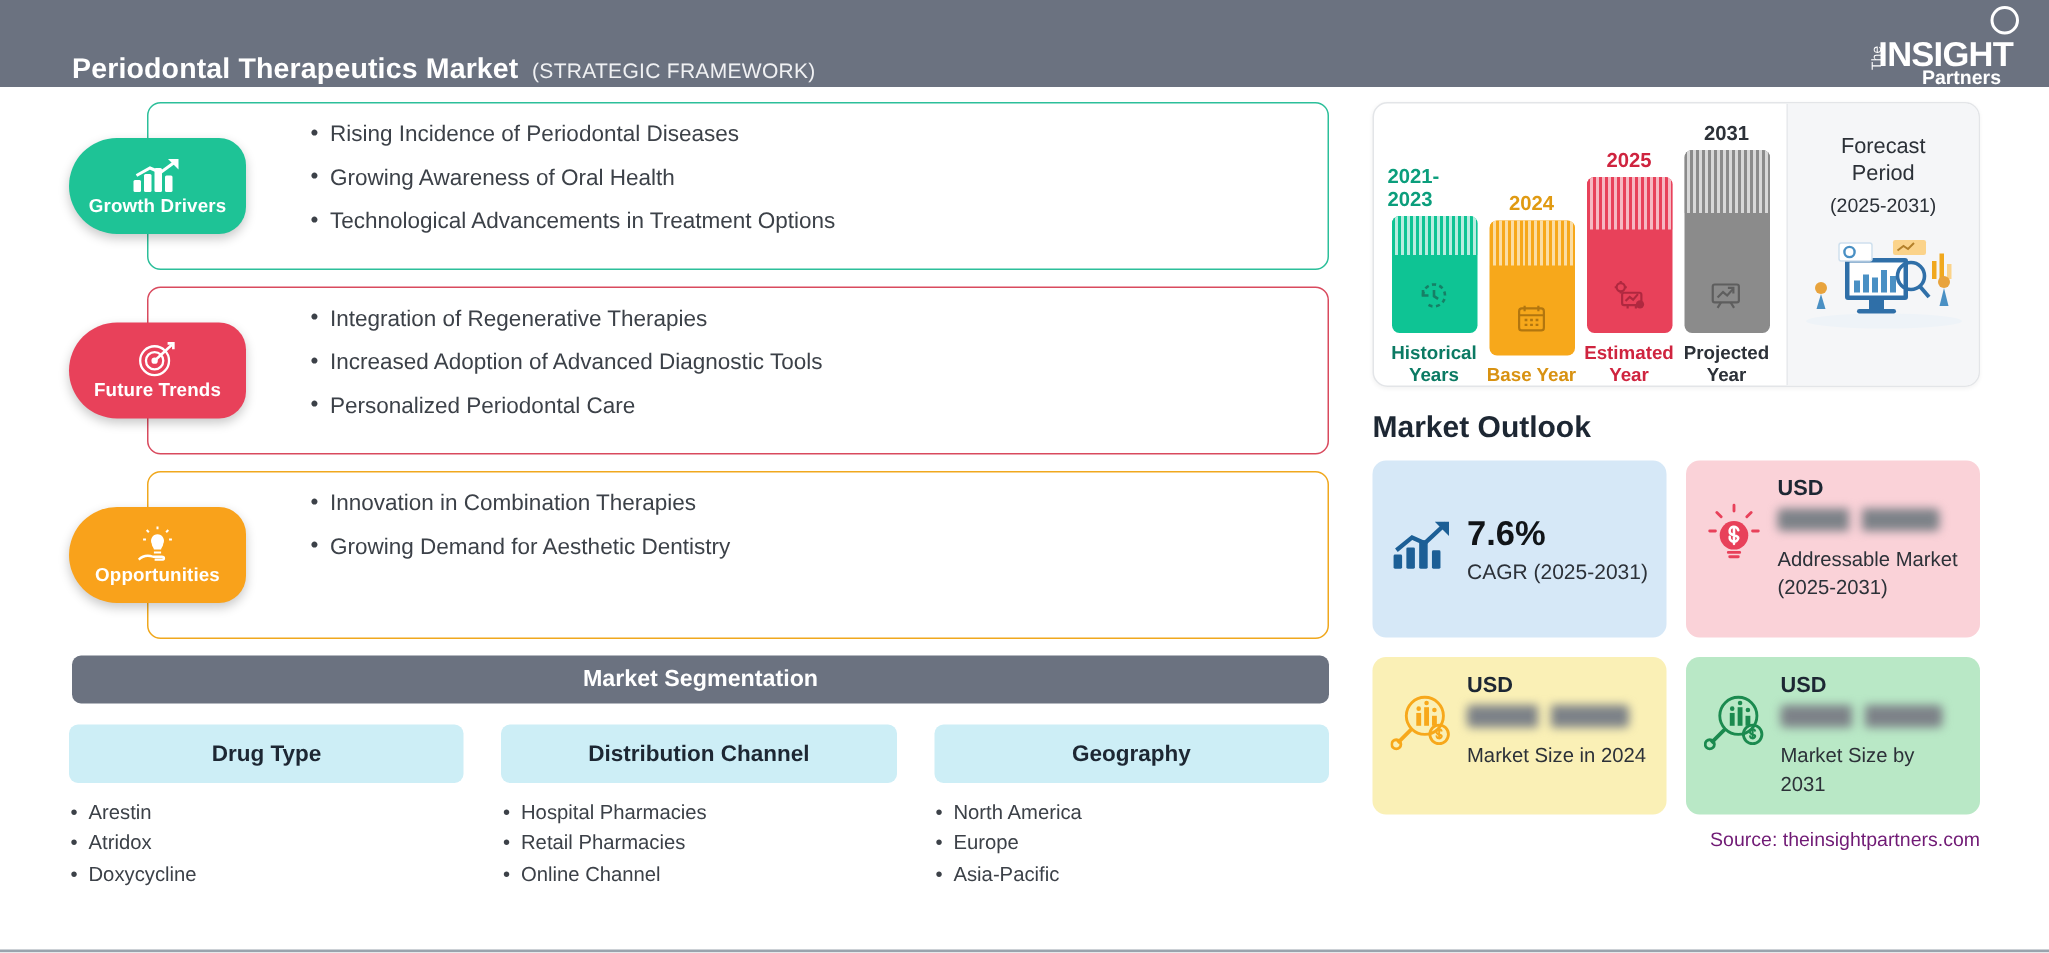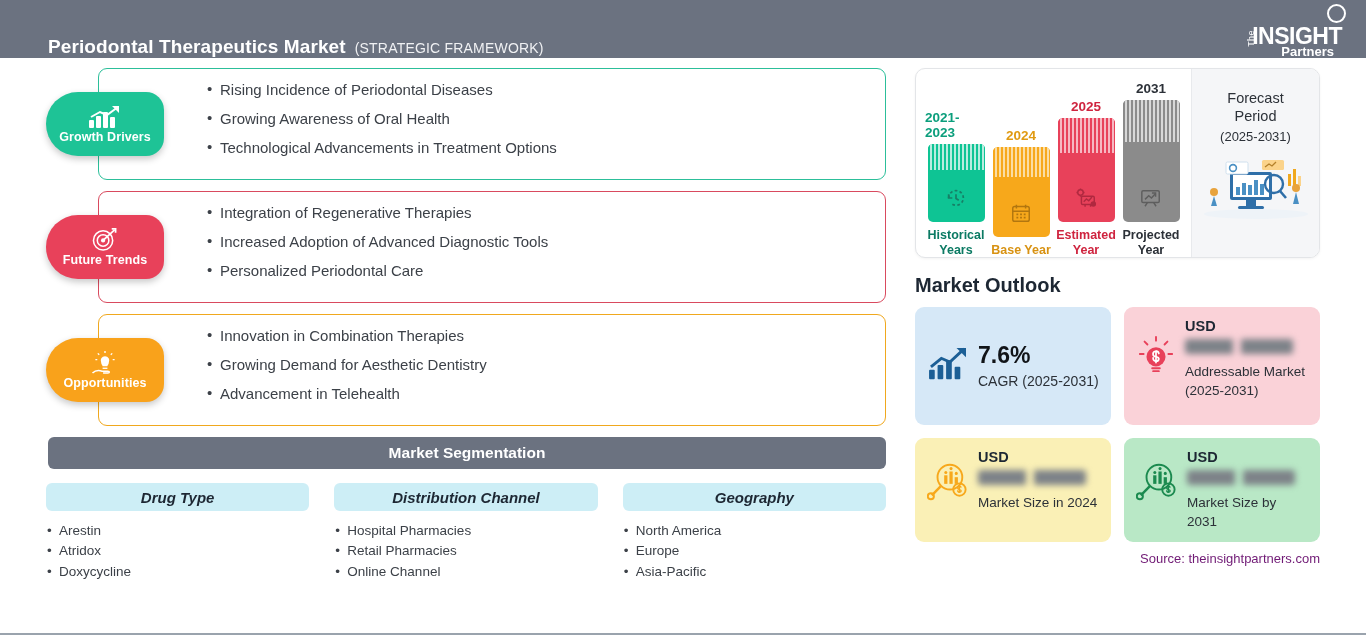--- a/index.html
+++ b/index.html
@@ -64,23 +64,23 @@
 
   
   .seg-head {
     margin: 6px 19px 14px 2px; height:32px; background:#6b7280;
     border-radius:6px; color:#fff; font-size:15.5px; font-weight:bold;
     display:flex; align-items:center; justify-content:center;
   }
   .seg-cols { display:flex; gap:25px; padding-right:19px; }
   .seg-col { flex:1; }
   .seg-title {
-    background:#cdeef6; border-radius:6px; height:28px; display:flex;
+    background:#cdeef6; border-radius:6px; height:39px; display:flex;
     align-items:center; justify-content:center;
-    font-size:15px; font-weight:bold; color:#1d2733;font-style:italic;
+    font-size:15px; font-weight:bold; color:#1d2733;
   }
   .seg-list { list-style:none; margin-top:10px; }
   .seg-list li { font-size:13.5px; color:#3c4148; line-height:1.5;
                  position:relative; padding-left:13px; }
   .seg-list li:before { content:"•"; position:absolute; left:1px; }
 
   
   .forecast {
     margin: 0 46px 0 5px; height:190px; border:1px solid #e3e5e8;
     border-radius:10px; background:#fff; display:flex;
@@ -194,21 +194,20 @@
           </span>
           <span class="badge-label">Future Trends</span>
         </div>
       </div>
 
       <div class="row">
         <div class="panel orange">
           <ul class="bullets">
             <li>Innovation in Combination Therapies</li>
             <li>Growing Demand for Aesthetic Dentistry</li>
-            <li>Advancement in Telehealth</li>
           </ul>
         </div>
         <div class="badge orange">
           <span class="badge-ico">
             <svg width="34" height="25" viewBox="0 0 34 26" fill="none" stroke="#fff" stroke-width="1.5">
               <path d="M17 3 v-2 M11 5 l-1.5-1.5 M23 5 l1.5-1.5 M9 10 h-2 M25 10 h2" stroke-width="1.4"></path>
               <path d="M13 13 a4.5 4.5 0 1 1 8 0 c0 2-1.5 2.6-1.5 4 h-5 c0-1.4-1.5-2-1.5-4z" fill="#fff" stroke="none"></path>
               <path d="M14.5 19 h5" stroke-width="1.4"></path>
               <path d="M4 24 c3-3 7-3 10-2 h6 c2 0 2 2 0 2 h-5" stroke-width="1.6"></path>
             </svg>

